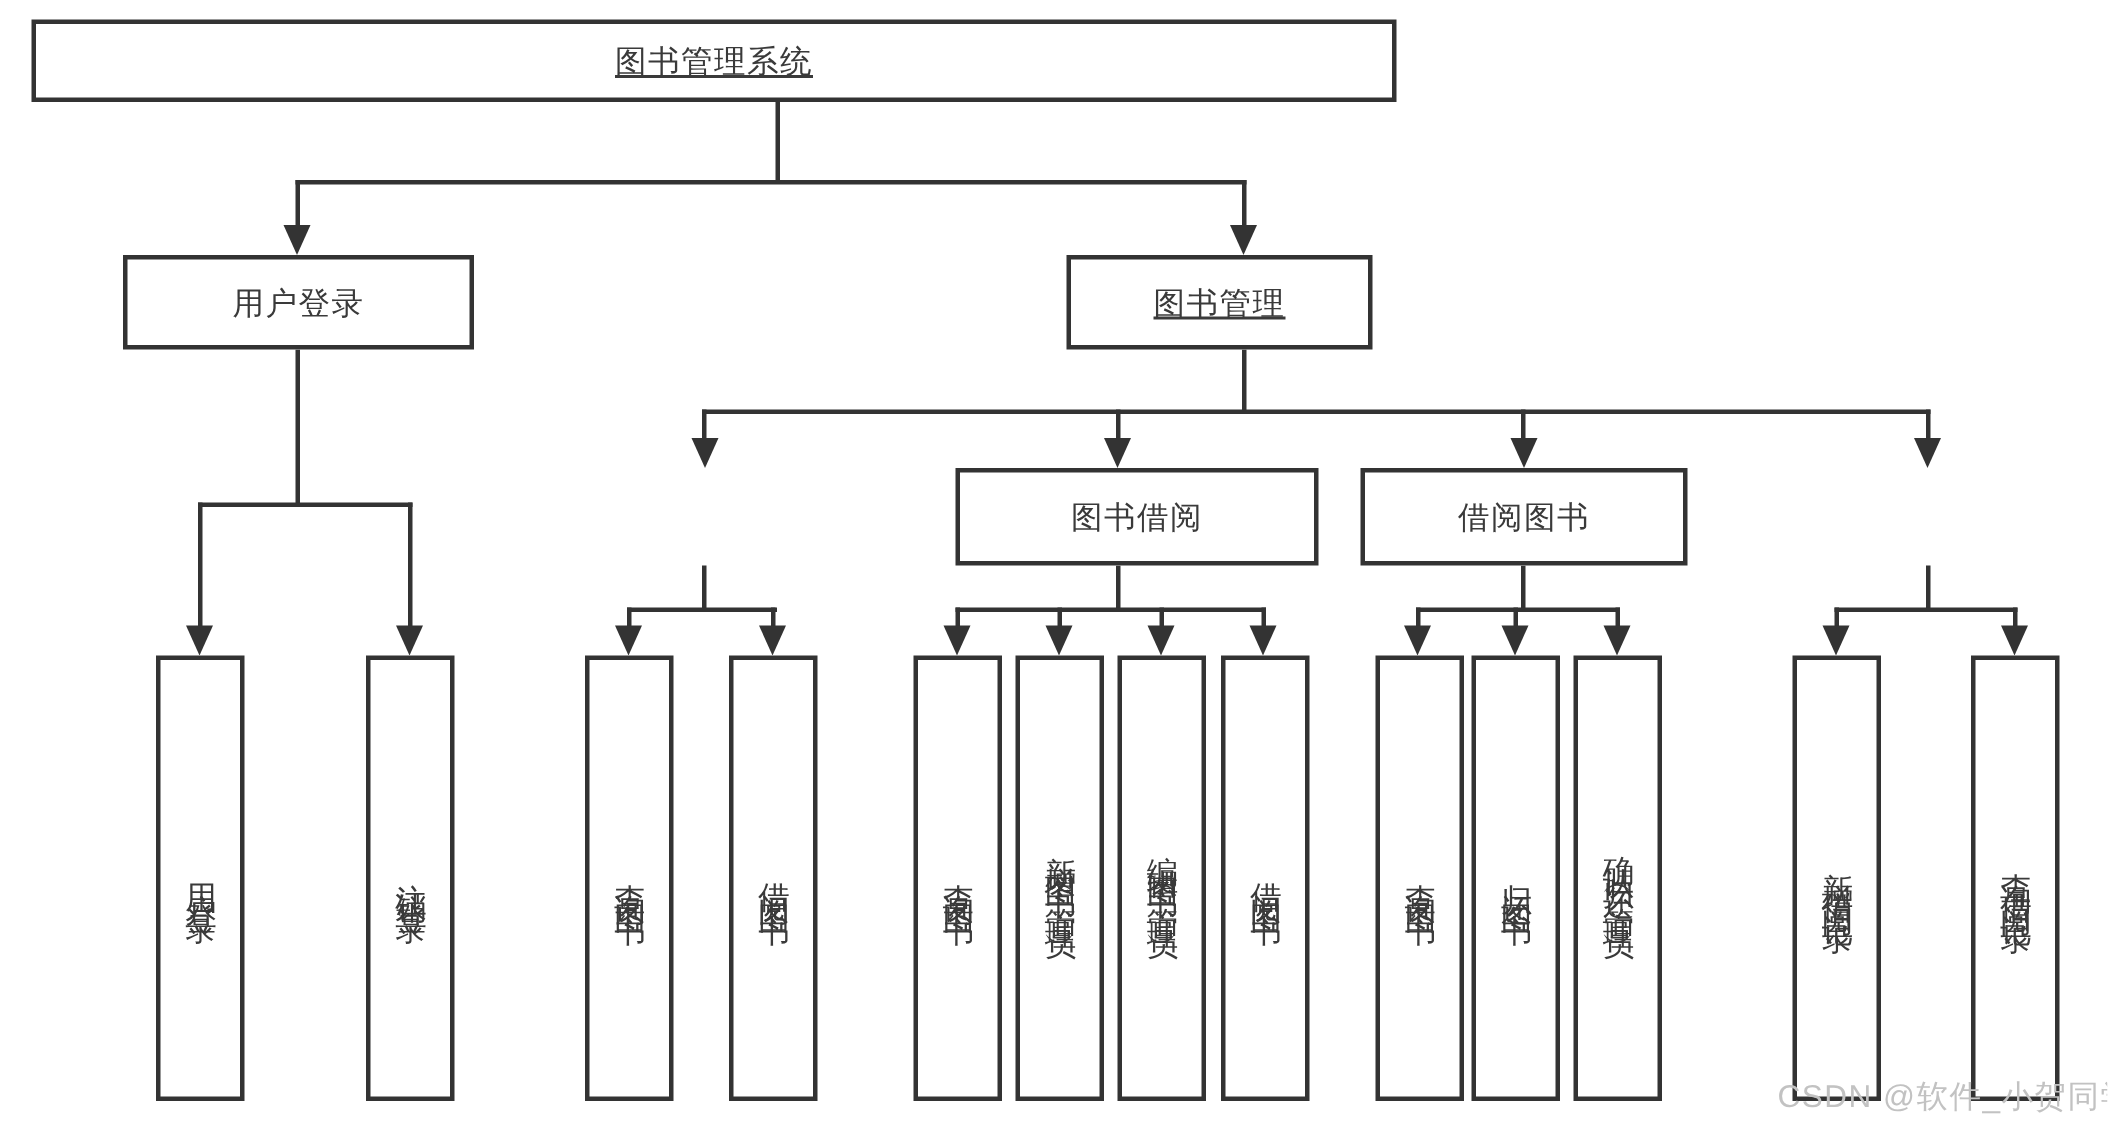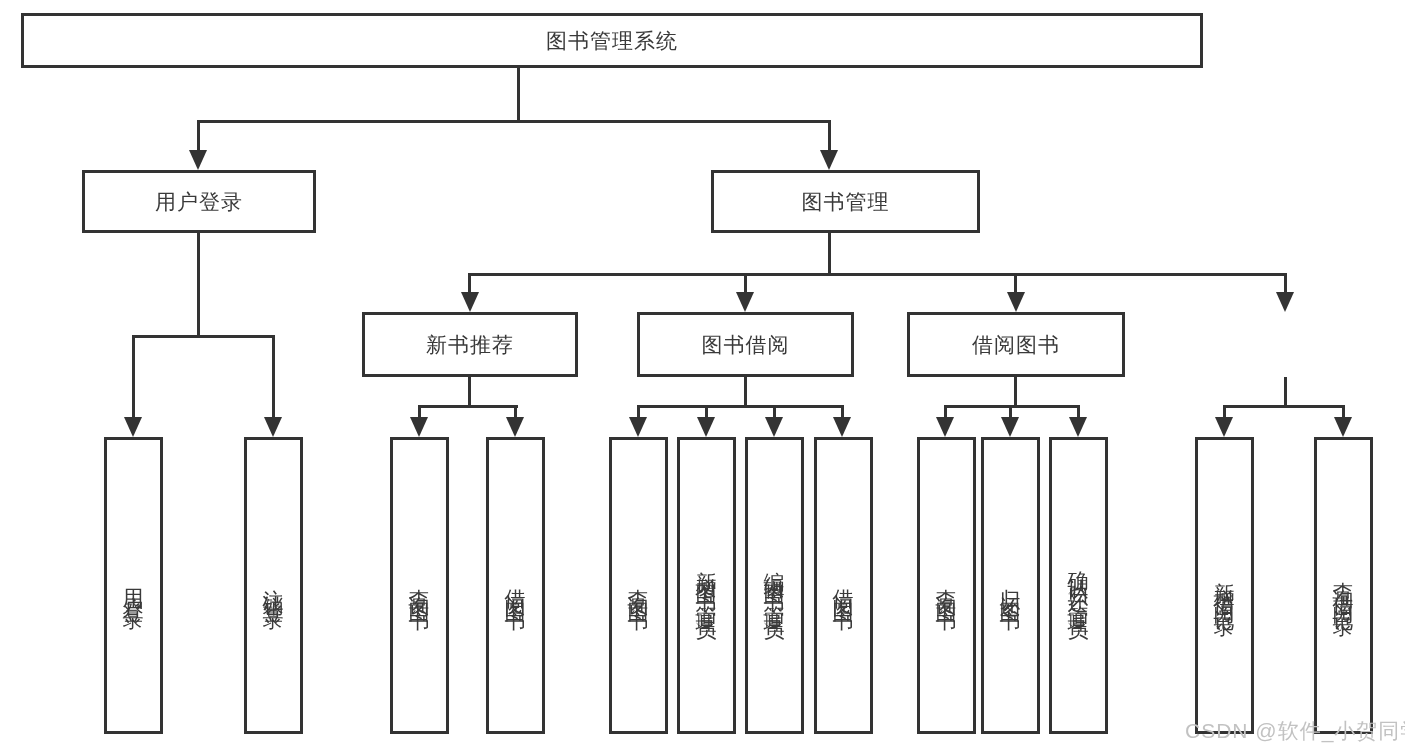--- a/index.html
+++ b/index.html
@@ -58,48 +58,45 @@
     position:absolute;
     left:1185px;top:717px;
     font-size:21px;
     color:#c2c2c2;
     letter-spacing:1px;
     white-space:nowrap;
     z-index:6;
   }
 
   
-  #root{left:21px;top:13px;width:1182px;height:55px;}
+  #root{left:21px;top:13px;width:910px;height:55px;text-decoration:underline;}
   #user-login{left:82px;top:170px;width:234px;height:63px;}
-  #book-mgmt{left:711px;top:170px;width:269px;height:63px;}
+  #book-mgmt{left:711px;top:170px;width:204px;height:63px;text-decoration:underline;}
   #recommend{left:362px;top:312px;width:216px;height:65px;}
-  #borrow{left:637px;top:312px;width:217px;height:65px;}
+  #borrow{left:637px;top:312px;width:242px;height:65px;}
   #current{left:907px;top:312px;width:218px;height:65px;}
   #records{left:1177px;top:312px;width:217px;height:65px;}
 </style>
 </head>
 <body>
 
 <div class="canvas">
 
   <div id="root" class="node">
     <span>图书管理系统</span>
   </div>
 
   <div id="user-login" class="node">
     <span>用户登录</span>
   </div>
 
   <div id="book-mgmt" class="node">
     <span>图书管理</span>
   </div>
 
-  <div id="recommend" class="node">
-    <span>新书推荐</span>
-  </div>
 
   <div id="borrow" class="node">
     <span>图书借阅</span>
   </div>
 
   <div id="current" class="node">
     <span>借阅图书</span>
   </div>
 
 

